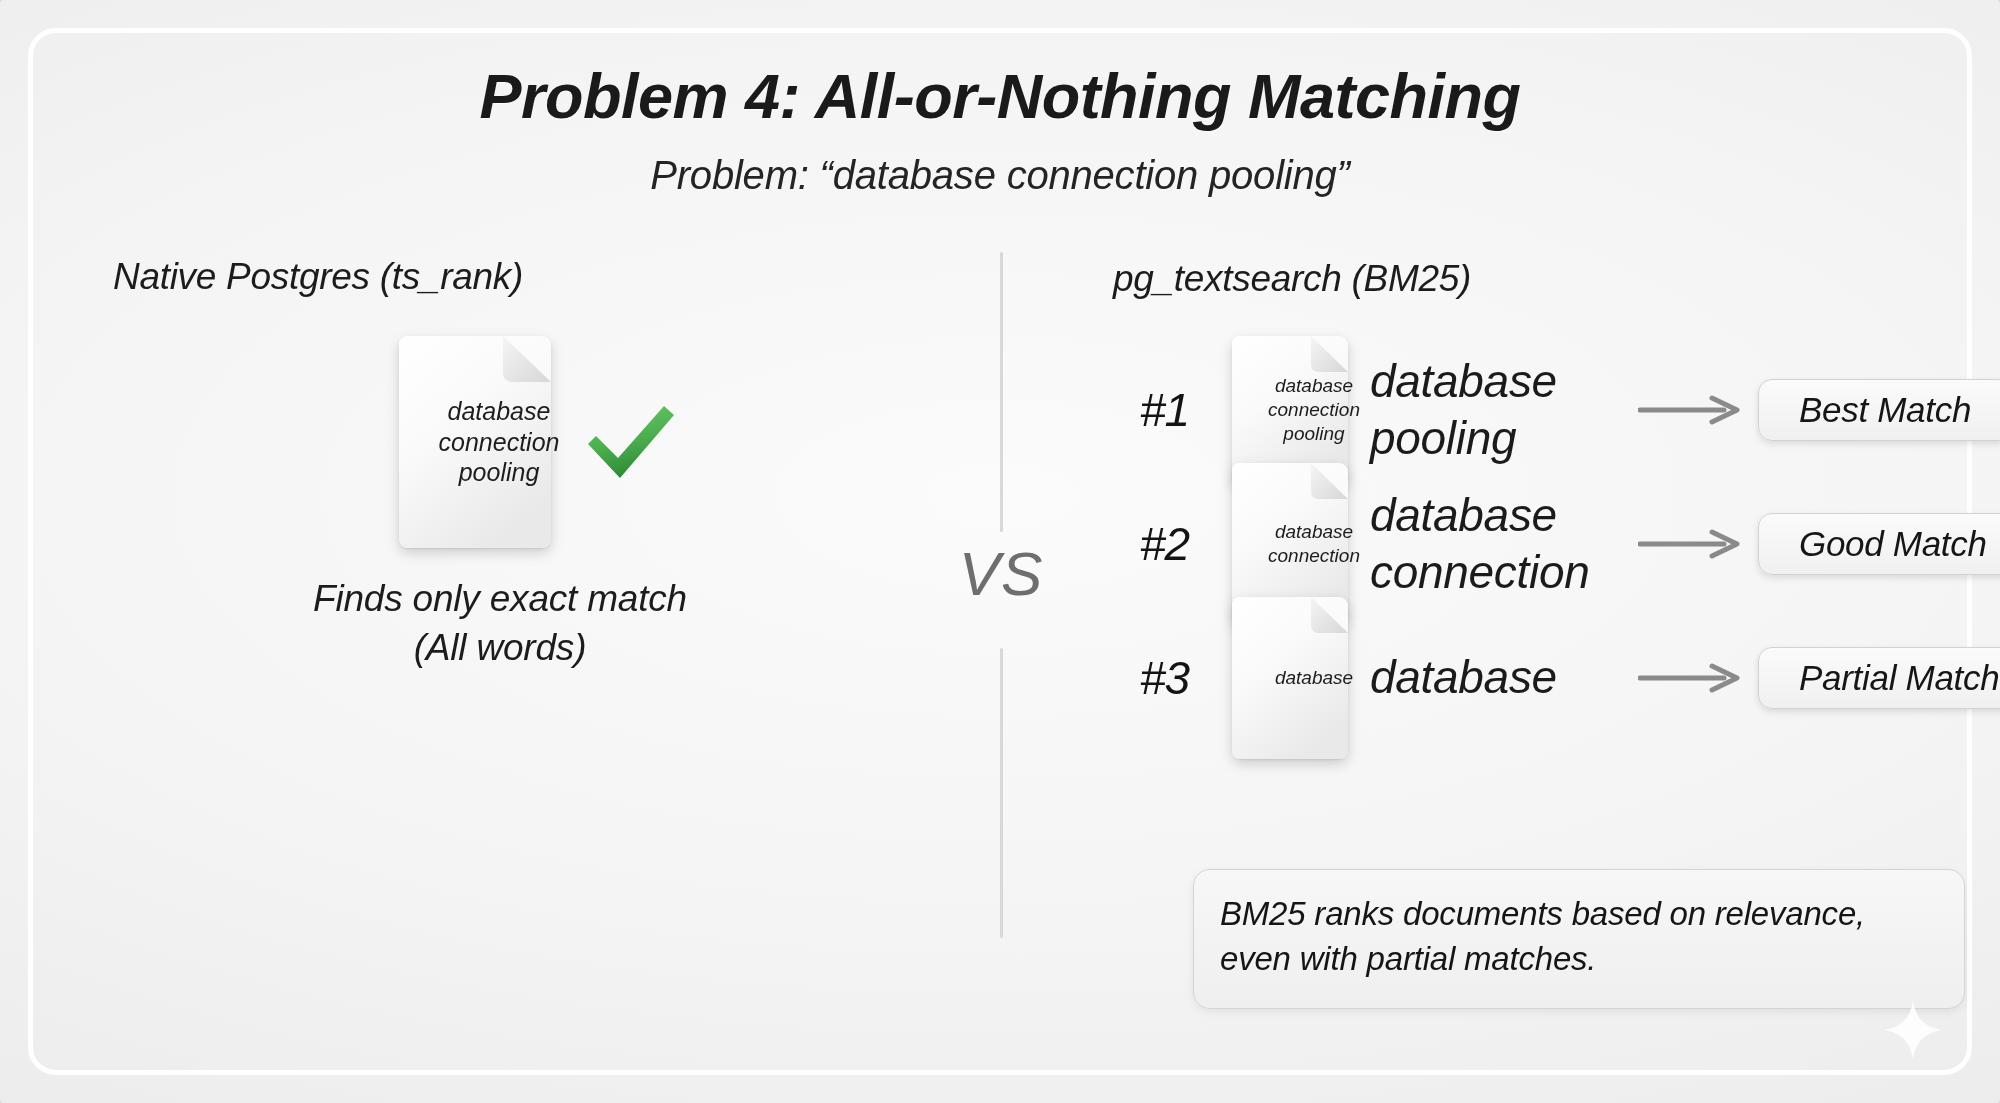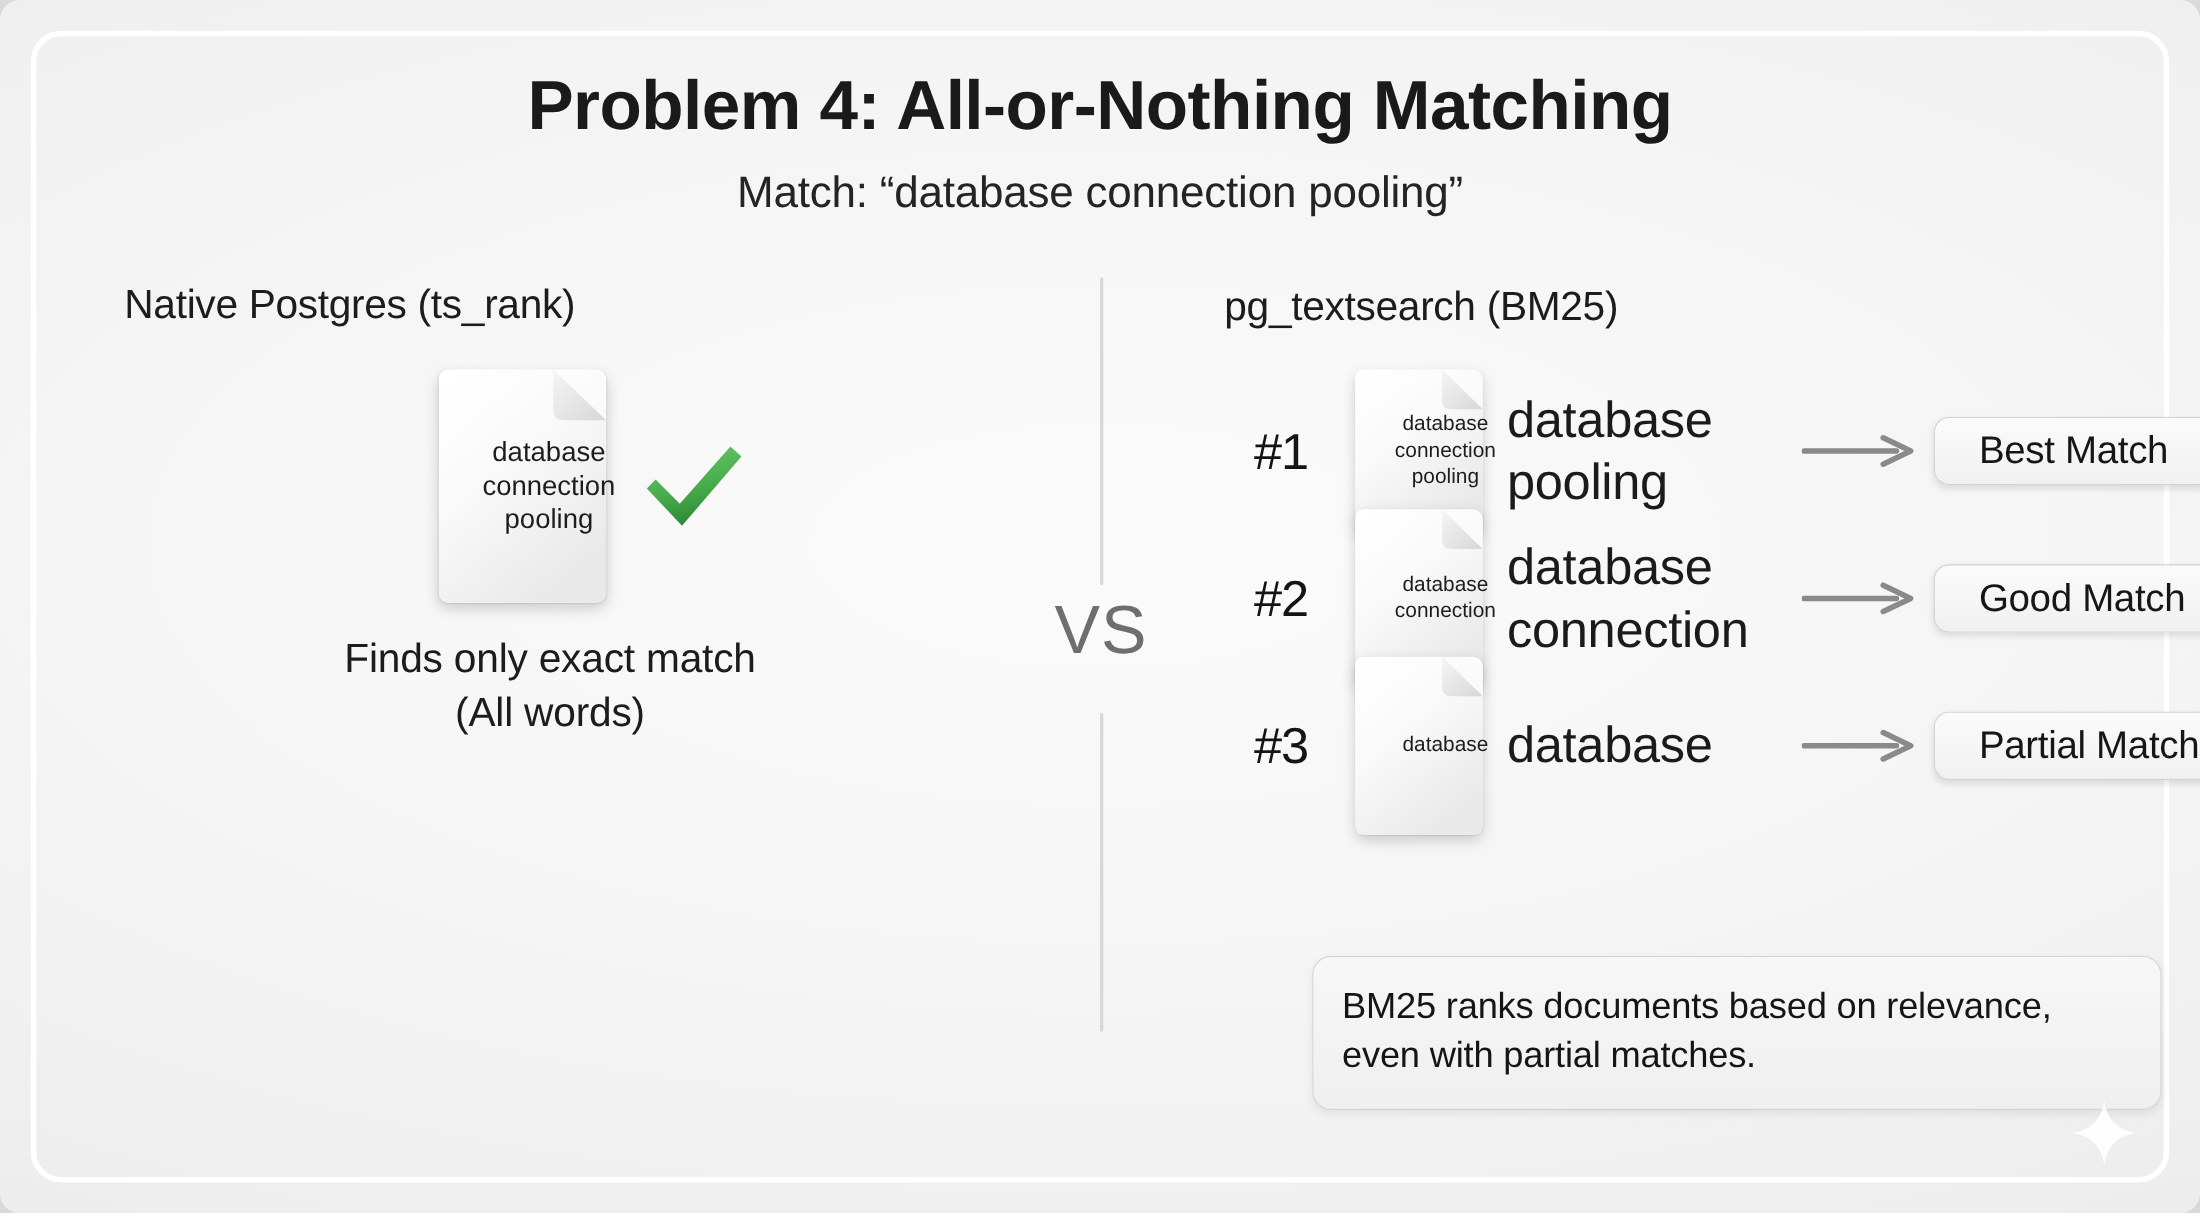--- a/index.html
+++ b/index.html
@@ -13,24 +13,25 @@
   body {
     font-family: "Liberation Sans", sans-serif;
     background: #d9d9d9;
   }
 
   
   #slide {
     position: relative;
     width: 2000px;
     height: 1103px;
-    border-radius: 18px;
+    border-radius: 4px;
     background:
       radial-gradient(125% 95% at 50% 45%, #fbfbfb 0%, #f4f4f4 42%, #ececec 72%, #e3e3e3 100%);
     overflow: hidden;
+    font-style: italic;
   }
 
   
   #frame {
     position: absolute;
     left: 28px;
     top: 28px;
     right: 28px;
     bottom: 28px;
     border: 5px solid #ffffff;
@@ -237,21 +238,21 @@
 </style>
 </head>
 <body>
 
 <div id="slide">
 
   <div id="frame"></div>
 
   <div id="header">
     <div id="title">Problem 4: All-or-Nothing Matching</div>
-    <div id="subtitle">Match: “database connection pooling”</div>
+    <div id="subtitle">Problem: “database connection pooling”</div>
   </div>
 
   <div id="left-title" class="col-title">Native Postgres (ts_rank)</div>
   <div id="right-title" class="col-title">pg_textsearch (BM25)</div>
 
   <div id="divider-top" class="divider"></div>
   <div id="vs">VS</div>
   <div id="divider-bottom" class="divider"></div>
 
   <div id="left-doc" class="doc">

